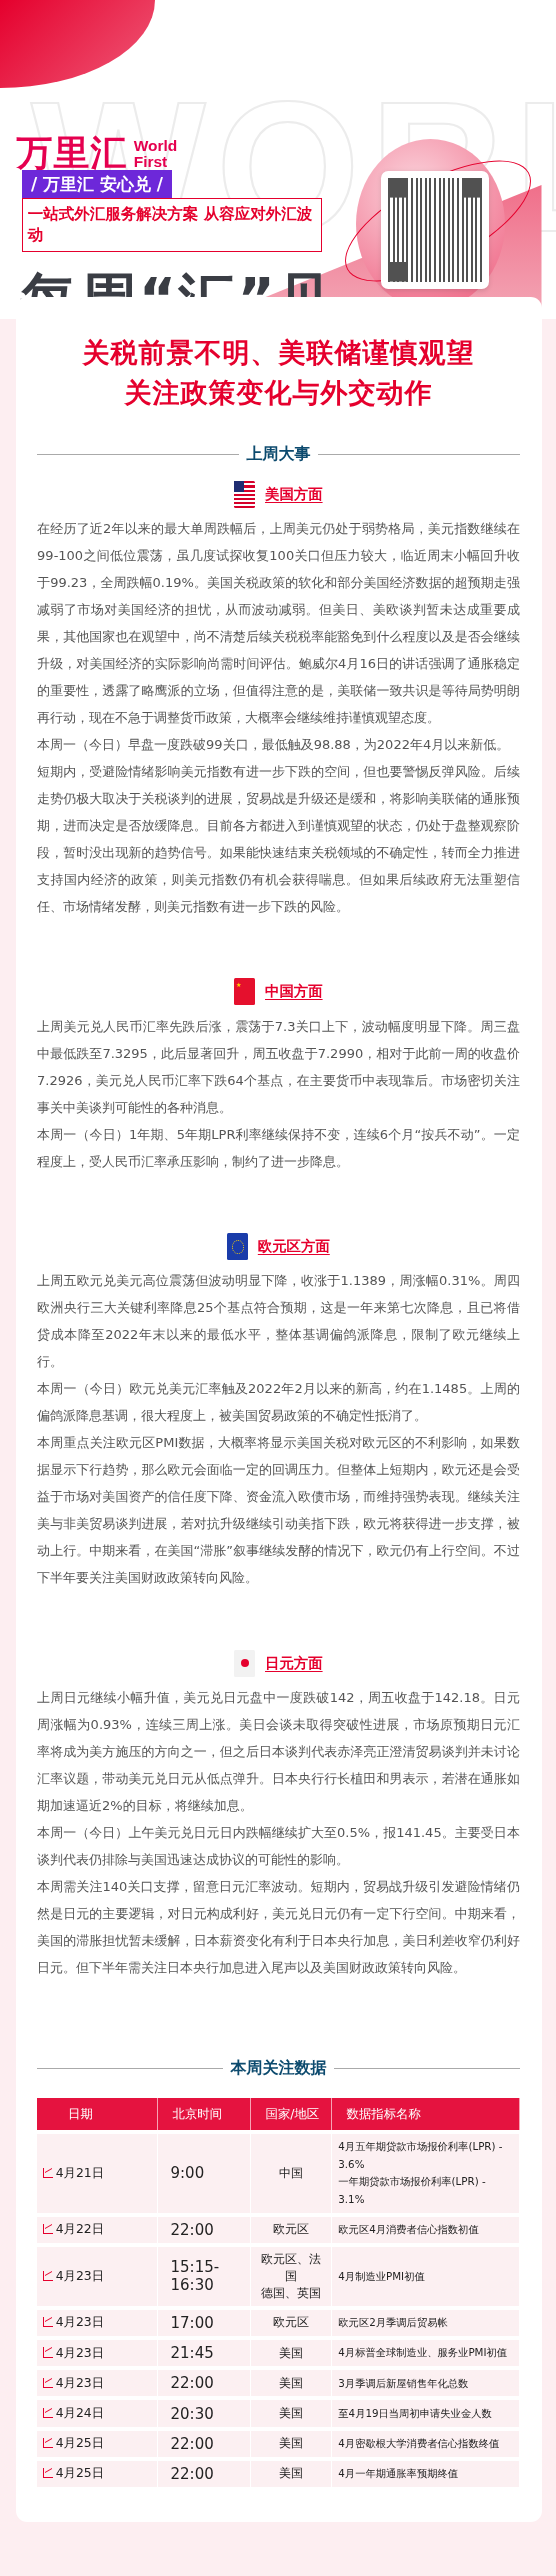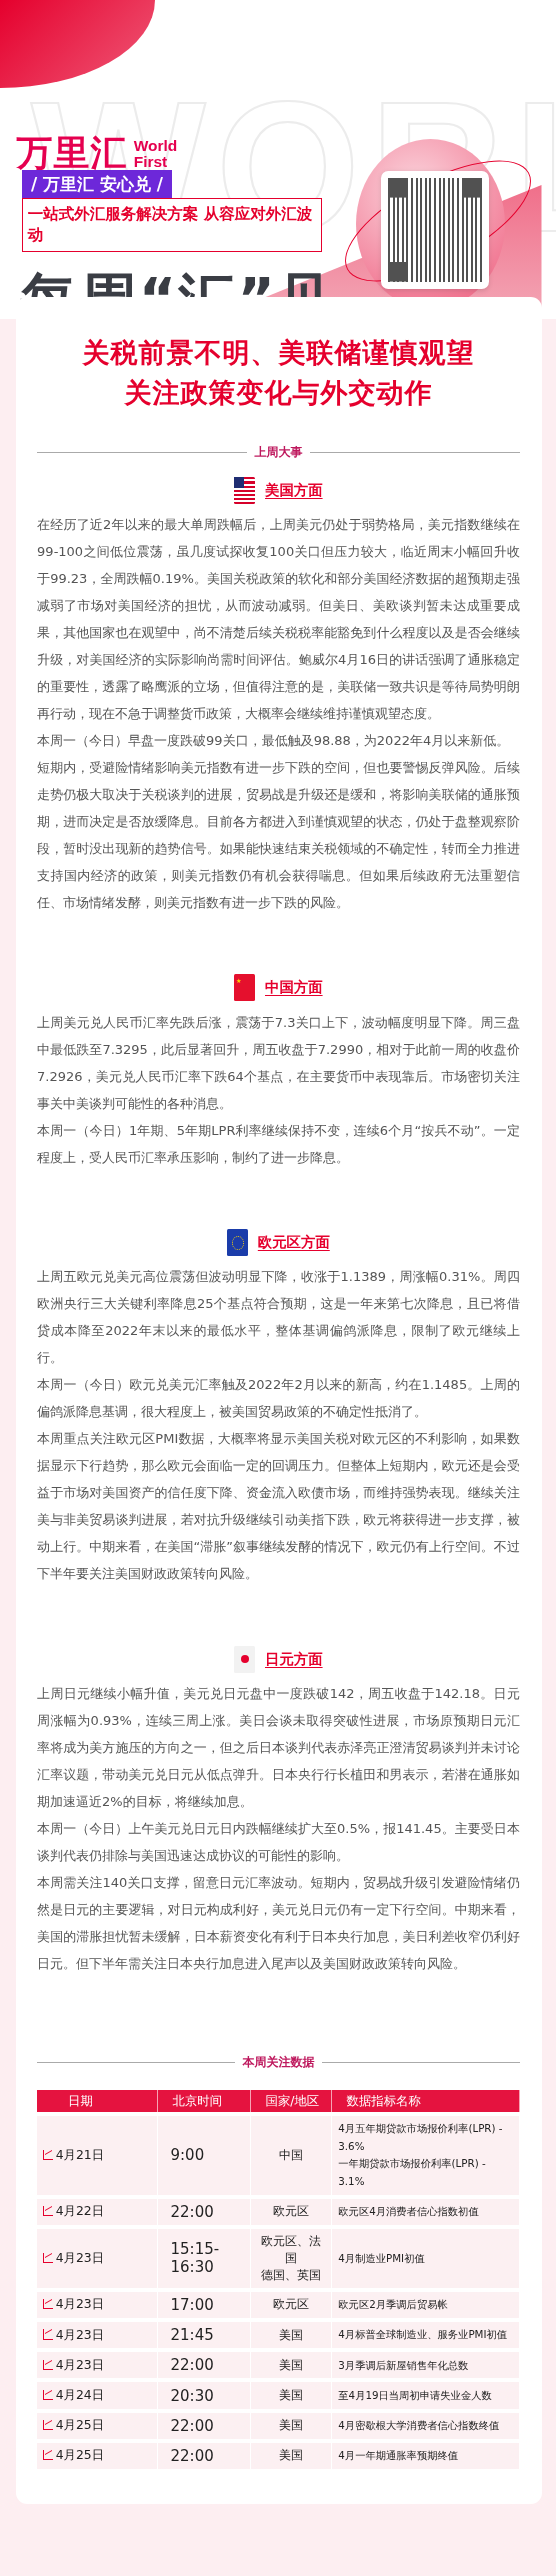--- a/index.html
+++ b/index.html
@@ -33,37 +33,37 @@
  linear-gradient(#333,#333) 0 100%/19.6px 19.6px no-repeat,
  repeating-linear-gradient(90deg,#333 0 2.1px,transparent 2.1px 4.6px),
  repeating-linear-gradient(0deg,#fff 0 2.6px,transparent 2.6px 4.6px);opacity:.85}
 .qr-scan{position:absolute;left:39px;top:160px;width:111px;height:29px;border:1px dashed rgba(255,255,255,.8);border-top:none;display:flex;align-items:center;justify-content:center;font-weight:bold;font-size:12.4px;color:#fff}
 .qr-caption{position:absolute;left:360px;top:340px;font-size:10.8px;color:#fff}
 
 .card{position:relative;margin:-1px 15.5px 0 15.5px;background:#fff;border-radius:11.3px;padding:36px 21.6px 31px 21.6px;top:-20.6px}
 .headline{text-align:center;font-size:27px;font-weight:900;color:#e5002d;line-height:40px;letter-spacing:1px}
 .sec-head{display:flex;align-items:center;margin:31px 0 15.5px 0}
 .sec-head .line{flex:1;height:1px;background:#aaa}
-.sec-head .t{padding:0 7.2px;font-size:12px;font-weight:900;color:#be185d}
+.sec-head .t{padding:0 7.2px;font-size:16px;font-weight:900;color:#0c4a6e}
 .region{display:flex;justify-content:center;align-items:center;gap:10px;margin:12.4px 0 7.2px}
 .flag{width:20.6px;height:27px;border-radius:1.5px}
 .flag-us{background:repeating-linear-gradient(0deg,#d6002a 0 2.1px,#fff 2.1px 4.1px);position:relative}
 .flag-us::before{content:"";position:absolute;left:0;top:0;width:9.3px;height:11.3px;background:#1f2d72}
 .flag-cn{background:#e5102d;position:relative}
 .flag-cn::before{content:"★";position:absolute;left:1.5px;top:2.1px;color:#ffd400;font-size:6.2px}
 .flag-eu{background:#1a3caa;position:relative}
 .flag-eu::before{content:"";position:absolute;left:4.6px;top:7.2px;width:10.3px;height:11.3px;border:1px dotted #ffd400;border-radius:50%}
 .flag-jp{background:#f2f2f2;position:relative}
 .flag-jp::before{content:"";position:absolute;left:6.2px;top:9.3px;width:8.2px;height:8.2px;background:#e5002d;border-radius:50%}
 .region-name{font-size:14.4px;font-weight:900;color:#e5002d;text-decoration:underline;text-underline-offset:3.1px}
 .para{font-size:13px;line-height:27px;color:#555;text-align:justify}
 .gap{height:46px}
 
 .tbl{width:100%;border-collapse:separate;border-spacing:0 4.1px;margin-top:5.2px}
-.tbl th{background:#e5133f;color:#fff;font-weight:normal;font-size:12.4px;height:22px;text-align:left;padding-left:14.4px;border-right:0.5px solid #f7a3b4}
+.tbl th{background:#e5133f;color:#fff;font-weight:normal;font-size:12.4px;height:32px;text-align:left;padding-left:14.4px;border-right:0.5px solid #f7a3b4}
 .tbl th:first-child{padding-left:31px}
 .tbl td{background:#fcf0f2;font-size:11.3px;color:#222;height:20px;padding:4.1px 6.2px;border-right:0.5px solid #fff}
 .tbl td.c-date{padding-left:6.2px;font-size:12.4px;white-space:nowrap}
 .tbl td.c-time{padding-left:12.4px;font-size:15px}
 .tbl td.c-region{text-align:center;font-size:12px}
 .tbl td.c-name{font-size:10.3px;line-height:17.5px}
 .trend-icon{display:inline-block;width:9.3px;height:10.3px;border-left:1px solid #e5002d;border-bottom:1px solid #e5002d;position:relative;margin-right:3.1px;vertical-align:-1px}
 .trend-icon::after{content:"";position:absolute;left:1px;top:2.1px;width:7.2px;height:5.2px;border-top:1px solid #e5002d;transform:skewY(-30deg)}
 </style>
 </head>

